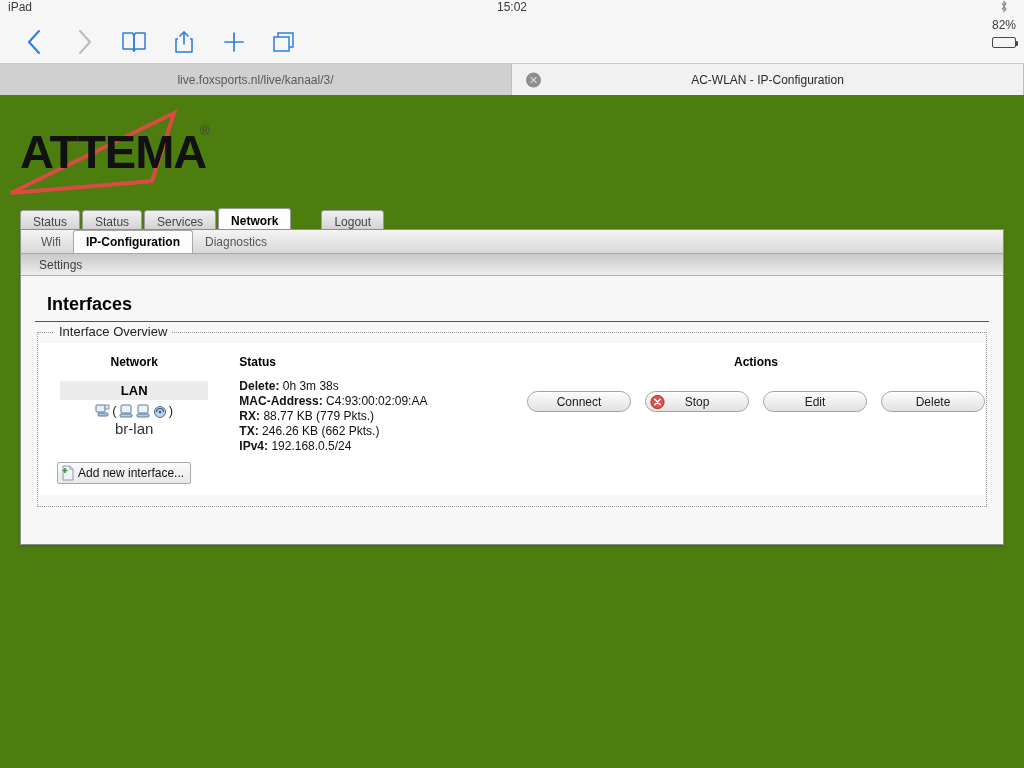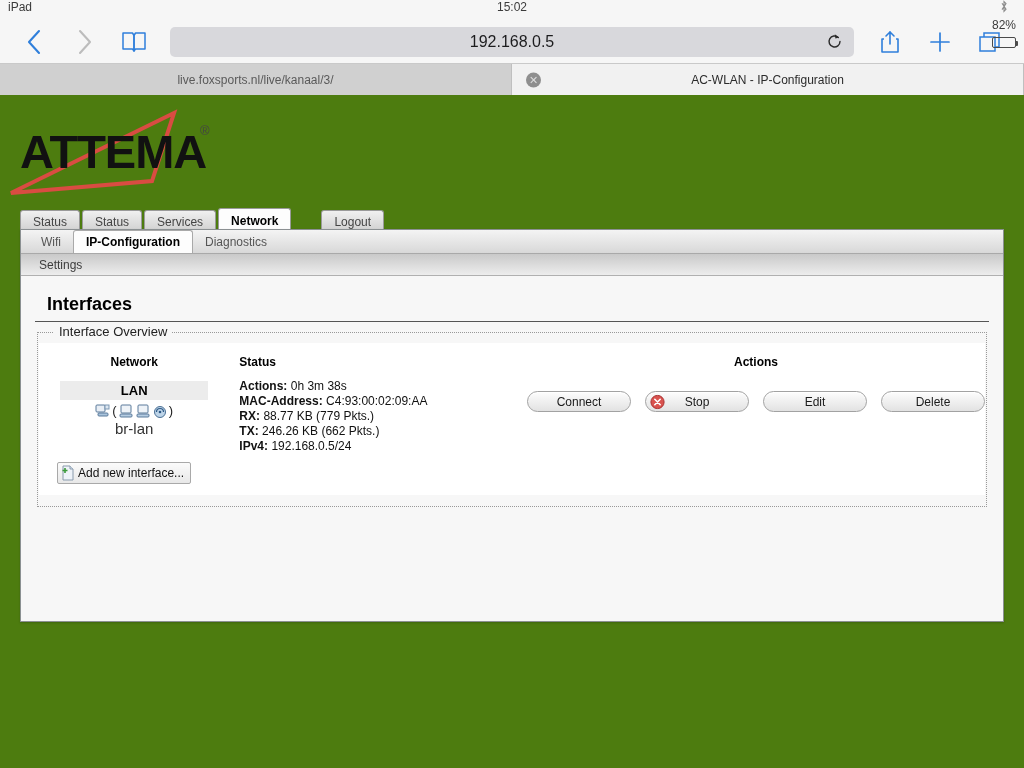--- a/index.html
+++ b/index.html
@@ -125,21 +125,21 @@
   .ntab.active {
     background: #fdfdfd;
     color: #000; font-weight: bold;
     height: 24px;
   }
   .ntab.spaced { margin-left: 28px; justify-content: center; }
 
   
   .panel {
     position: absolute; left: 20px; top: 134px;
-    width: 984px; height: 393px;
+    width: 984px; height: 316px;
     background: #f7f7f7;
     border: 1px solid #8b9092;
     box-shadow: 0 1px 2px rgba(0,0,0,0.18);
   }
 
   
   .subtabs {
     height: 24px;
     background: linear-gradient(#f4f4f4, #d8d8d8);
     border-bottom: 1px solid #a9a9a9;
@@ -291,29 +291,20 @@
         <path d="M4 2 L14 13 L4 24" fill="none" stroke="#bcbcbc" stroke-width="2.1" stroke-linecap="round" stroke-linejoin="round"></path>
       </svg>
   </div>
   <div class="tb-btn">
     <svg width="26" height="24" viewBox="0 0 26 24">
       <path d="M2 3 L11.5 3 L13 5.5 L13 21 L11.5 19 L2 19 Z" fill="none" stroke="#2f7fdb" stroke-width="1.5" stroke-linejoin="round"></path>
       <path d="M24 3 L14.5 3 L13 5.5 L13 21 L14.5 19 L24 19 Z" fill="none" stroke="#2f7fdb" stroke-width="1.5" stroke-linejoin="round"></path>
     </svg>
   </div>
 
-  <div class="url-field">
-    <span class="url-text" title="Search or enter website name">192.168.0.5</span>
-    <span class="reload-btn">
-      <svg width="17" height="17" viewBox="0 0 17 17">
-        <path d="M14 8.5 a5.5 5.5 0 1 1 -1.7 -4" fill="none" stroke="#2b2b2b" stroke-width="1.4" stroke-linecap="round"></path>
-        <path d="M8.8 1.2 L13 4.6 L9.4 5.4 Z" fill="#2b2b2b"></path>
-      </svg>
-    </span>
-  </div>
 
   <div class="tb-btn">
     <svg width="22" height="26" viewBox="0 0 22 26">
       <path d="M5 10 L3 10 L3 23 L19 23 L19 10 L17 10" fill="none" stroke="#2f7fdb" stroke-width="1.6" stroke-linejoin="round"></path>
       <path d="M11 15 L11 3" fill="none" stroke="#2f7fdb" stroke-width="1.6" stroke-linecap="round"></path>
       <path d="M7 7 L11 3 L15 7" fill="none" stroke="#2f7fdb" stroke-width="1.6" stroke-linecap="round" stroke-linejoin="round"></path>
     </svg>
   </div>
   <div class="tb-btn">
     <svg width="24" height="24" viewBox="0 0 24 24">
@@ -434,21 +425,21 @@
                           </svg>
                       </span>
                       <span>)</span>
                     </div>
                     <div class="net-ifname">br-lan</div>
                   </div>
                 </td>
 
                 <td class="status-cell">
                   <div>
-                    <b>Actions:</b>
+                    <b>Delete:</b>
                     <span>0h 3m 38s</span>
                   </div>
                   <div>
                     <b>MAC-Address:</b>
                     <span>C4:93:00:02:09:AA</span>
                   </div>
                   <div>
                     <b>RX:</b>
                     <span>88.77 KB (779 Pkts.)</span>
                   </div>

